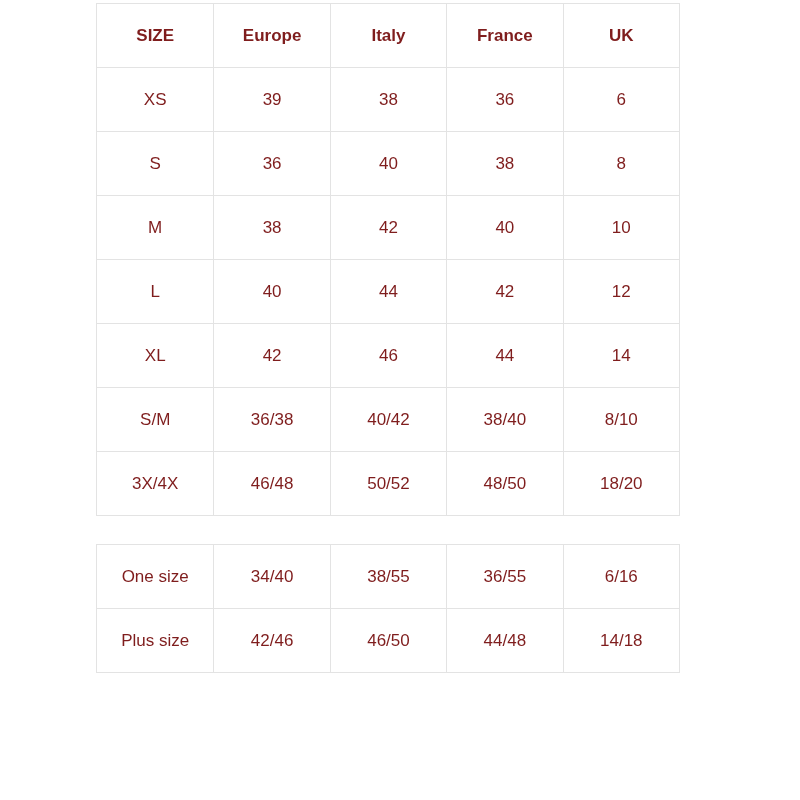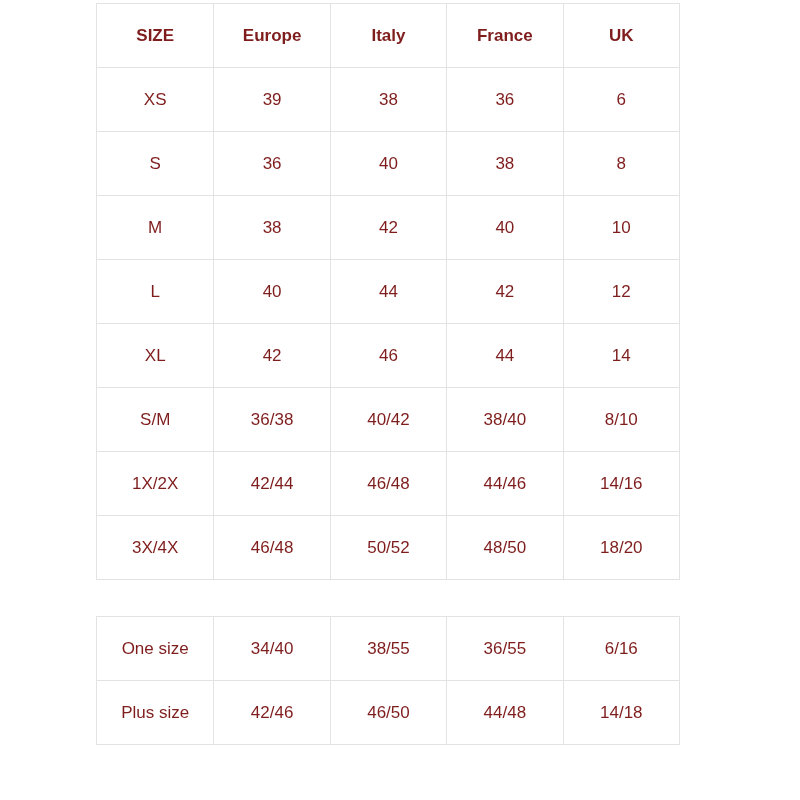--- a/index.html
+++ b/index.html
@@ -44,21 +44,21 @@
     color: #231f20;
   }
   td.rowlabel {
     font-weight: normal;
     color: #231f20;
   }
   #main-table {
     margin-top: 3px;
   }
   #extra-table {
-    margin-top: 36px;
+    margin-top: 28px;
   }
   #extra-table td { height: 63px; }
 </style>
 </head>
 <body>
 
 <div class="page">
 
   <table class="size-table" id="main-table">
     <colgroup>
@@ -112,27 +112,20 @@
           <td>14</td>
         </tr>
         <tr>
           <td class="rowlabel">S/M</td>
           <td>36/38</td>
           <td>40/42</td>
           <td>38/40</td>
           <td>8/10</td>
         </tr>
         <tr>
-          <td class="rowlabel">1X/2X</td>
-          <td>42/44</td>
-          <td>46/48</td>
-          <td>44/46</td>
-          <td>14/16</td>
-        </tr>
-        <tr>
           <td class="rowlabel">3X/4X</td>
           <td>46/48</td>
           <td>50/52</td>
           <td>48/50</td>
           <td>18/20</td>
         </tr>
       </tbody>
   </table>
 
   <table class="size-table" id="extra-table">

